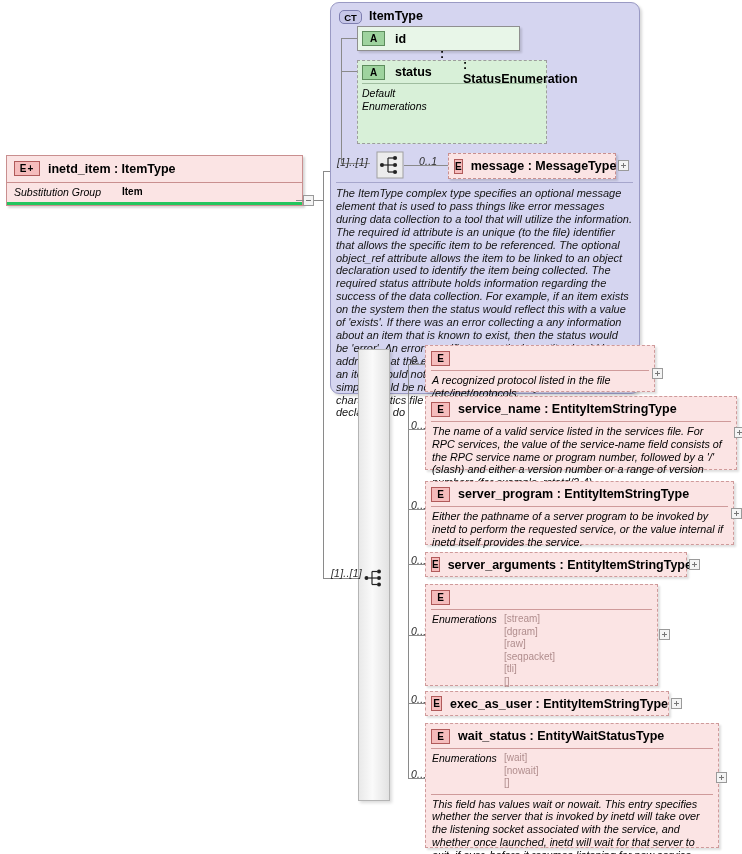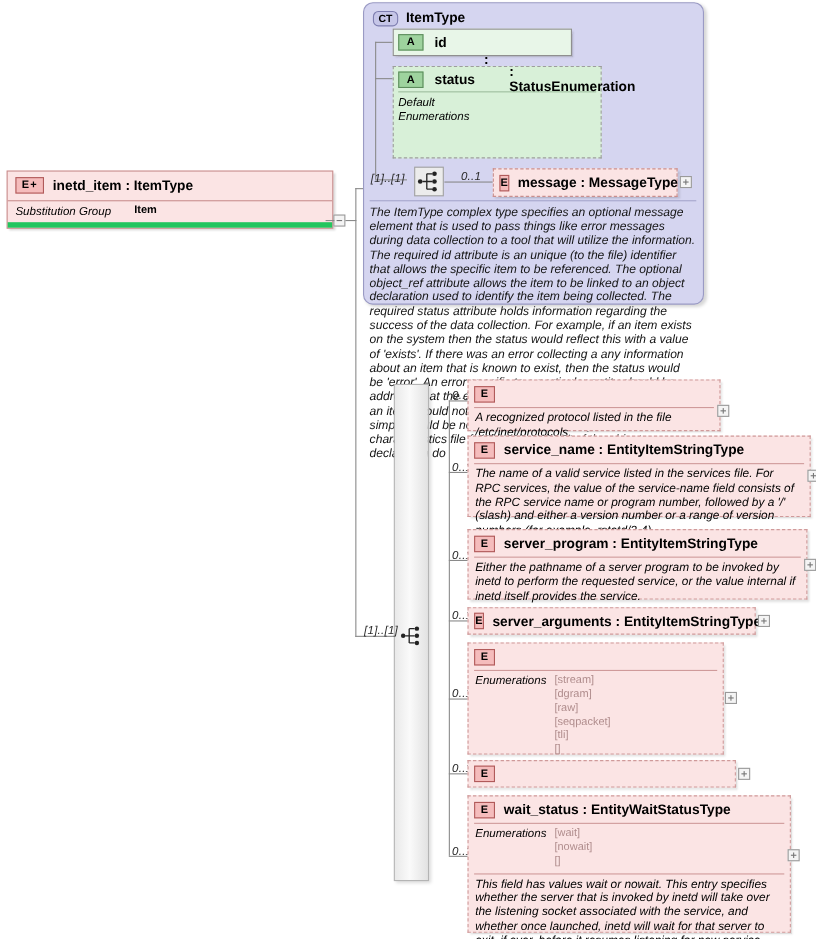--- a/index.html
+++ b/index.html
@@ -85,41 +85,41 @@
   }
   .ebadge.small { width: 19px; letter-spacing: 0; }
   #inetd-box .title {
     font-size: 12.5px;
     font-weight: bold;
     white-space: nowrap;
   }
   #inetd-box .subrow {
     display: flex;
     padding: 3px 6px 4px 7px;
-    border-bottom: 5px solid #22c55e;
+    border-bottom: 3px solid #22c55e;
     font-size: 10.5px;
   }
   #inetd-box .subrow .k {
     font-style: italic;
     width: 108px;
     flex: 0 0 108px;
   }
   #inetd-box .subrow .v { font-weight: bold; font-size: 10px; }
   #inetd-box .desc {
     padding: 4px 8px 6px 7px;
     font-style: italic;
     font-size: 11px;
     line-height: 13.6px;
   }
 
   
   #itemtype-box {
     position: absolute;
     left: 330px; top: 2px;
-    width: 310px; height: 275px;
+    width: 310px; height: 392px;
     border: 1px solid #9a9ac4;
     border-radius: 9px;
     background: #d5d5f0;
     box-shadow: 2px 2px 3px rgba(0,0,0,.16);
     box-sizing: border-box;
   }
   .ctbadge {
     position: absolute;
     left: 8px; top: 7px;
     width: 23px; height: 14px;
@@ -421,20 +421,21 @@
     </div>
   </div>
 </div>
 <div class="pmbox plus" style="left:659px; top:629px;"></div>
 
 <div class="ln-h" style="left:408px; top:703px; width:18px;"></div>
 <div class="occ" style="left:411px; top:693px;">0..1</div>
 <div class="elbox" style="left:425px; top:691px; width:244px; height:25px;">
   <div class="hdr" style="height:23px;">
     <span class="ebadge small">E</span>
+    <span class="title">exec_as_user : EntityItemStringType</span>
   </div>
 </div>
 <div class="pmbox plus" style="left:671px; top:698px;"></div>
 
 <div class="ln-h" style="left:408px; top:778px; width:18px;"></div>
 <div class="occ" style="left:411px; top:768px;">0..1</div>
 <div class="elbox" style="left:425px; top:723px; width:294px; height:125px;">
   <div class="hdr">
     <span class="ebadge small">E</span>
     <span class="title">wait_status : EntityWaitStatusType</span>

